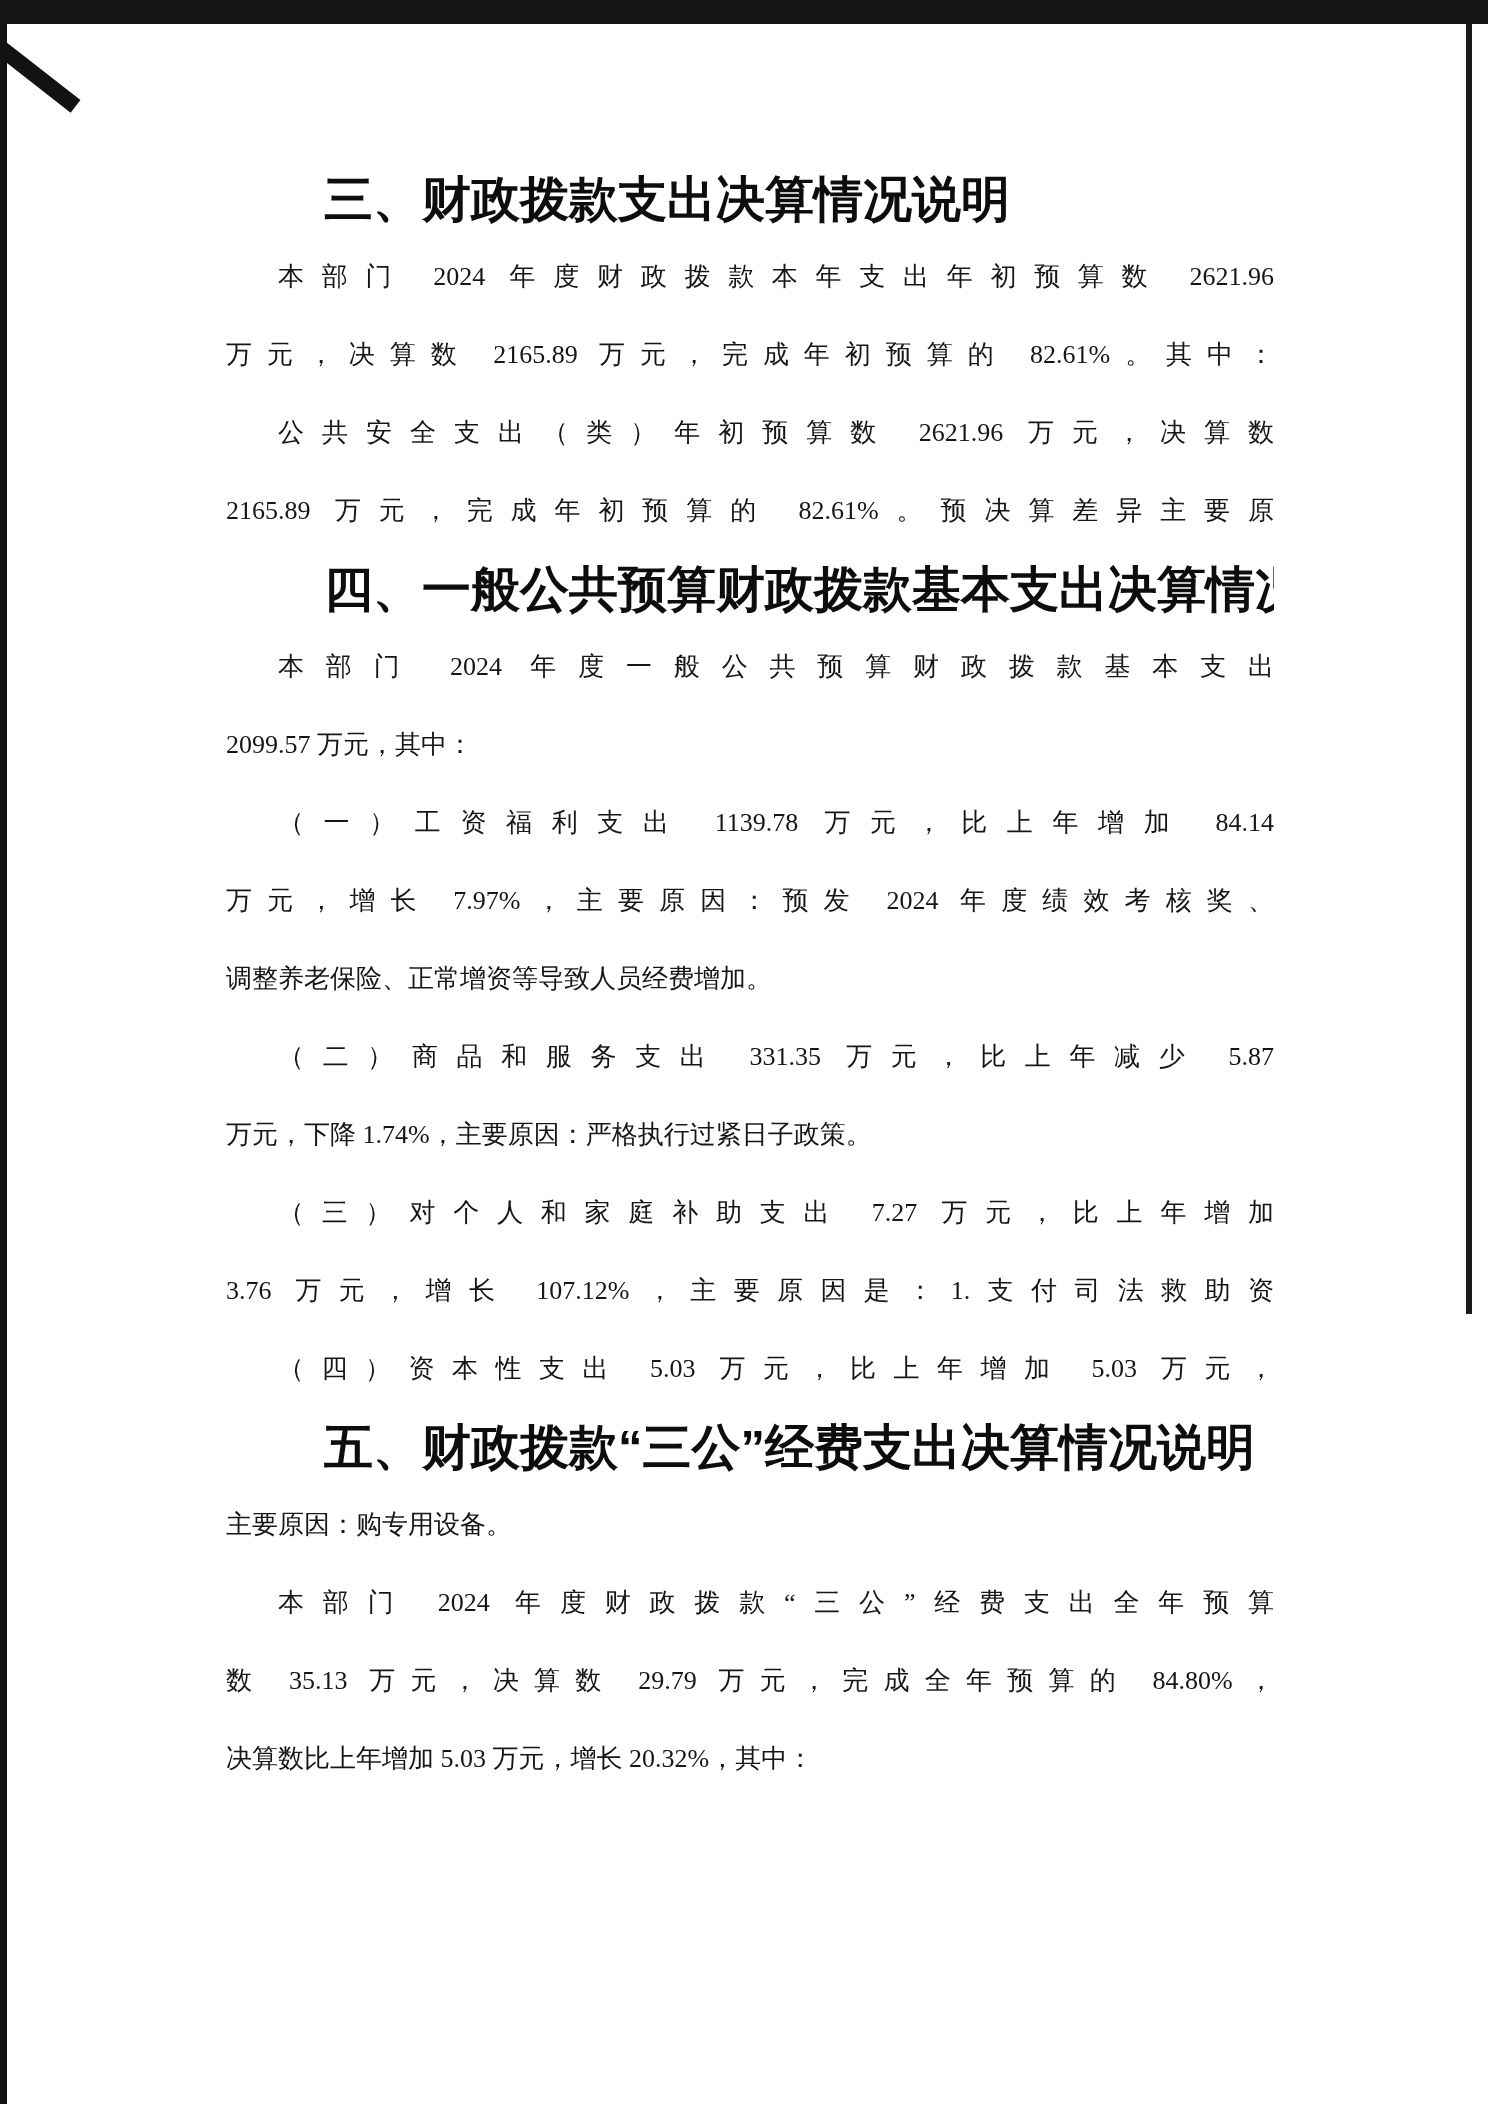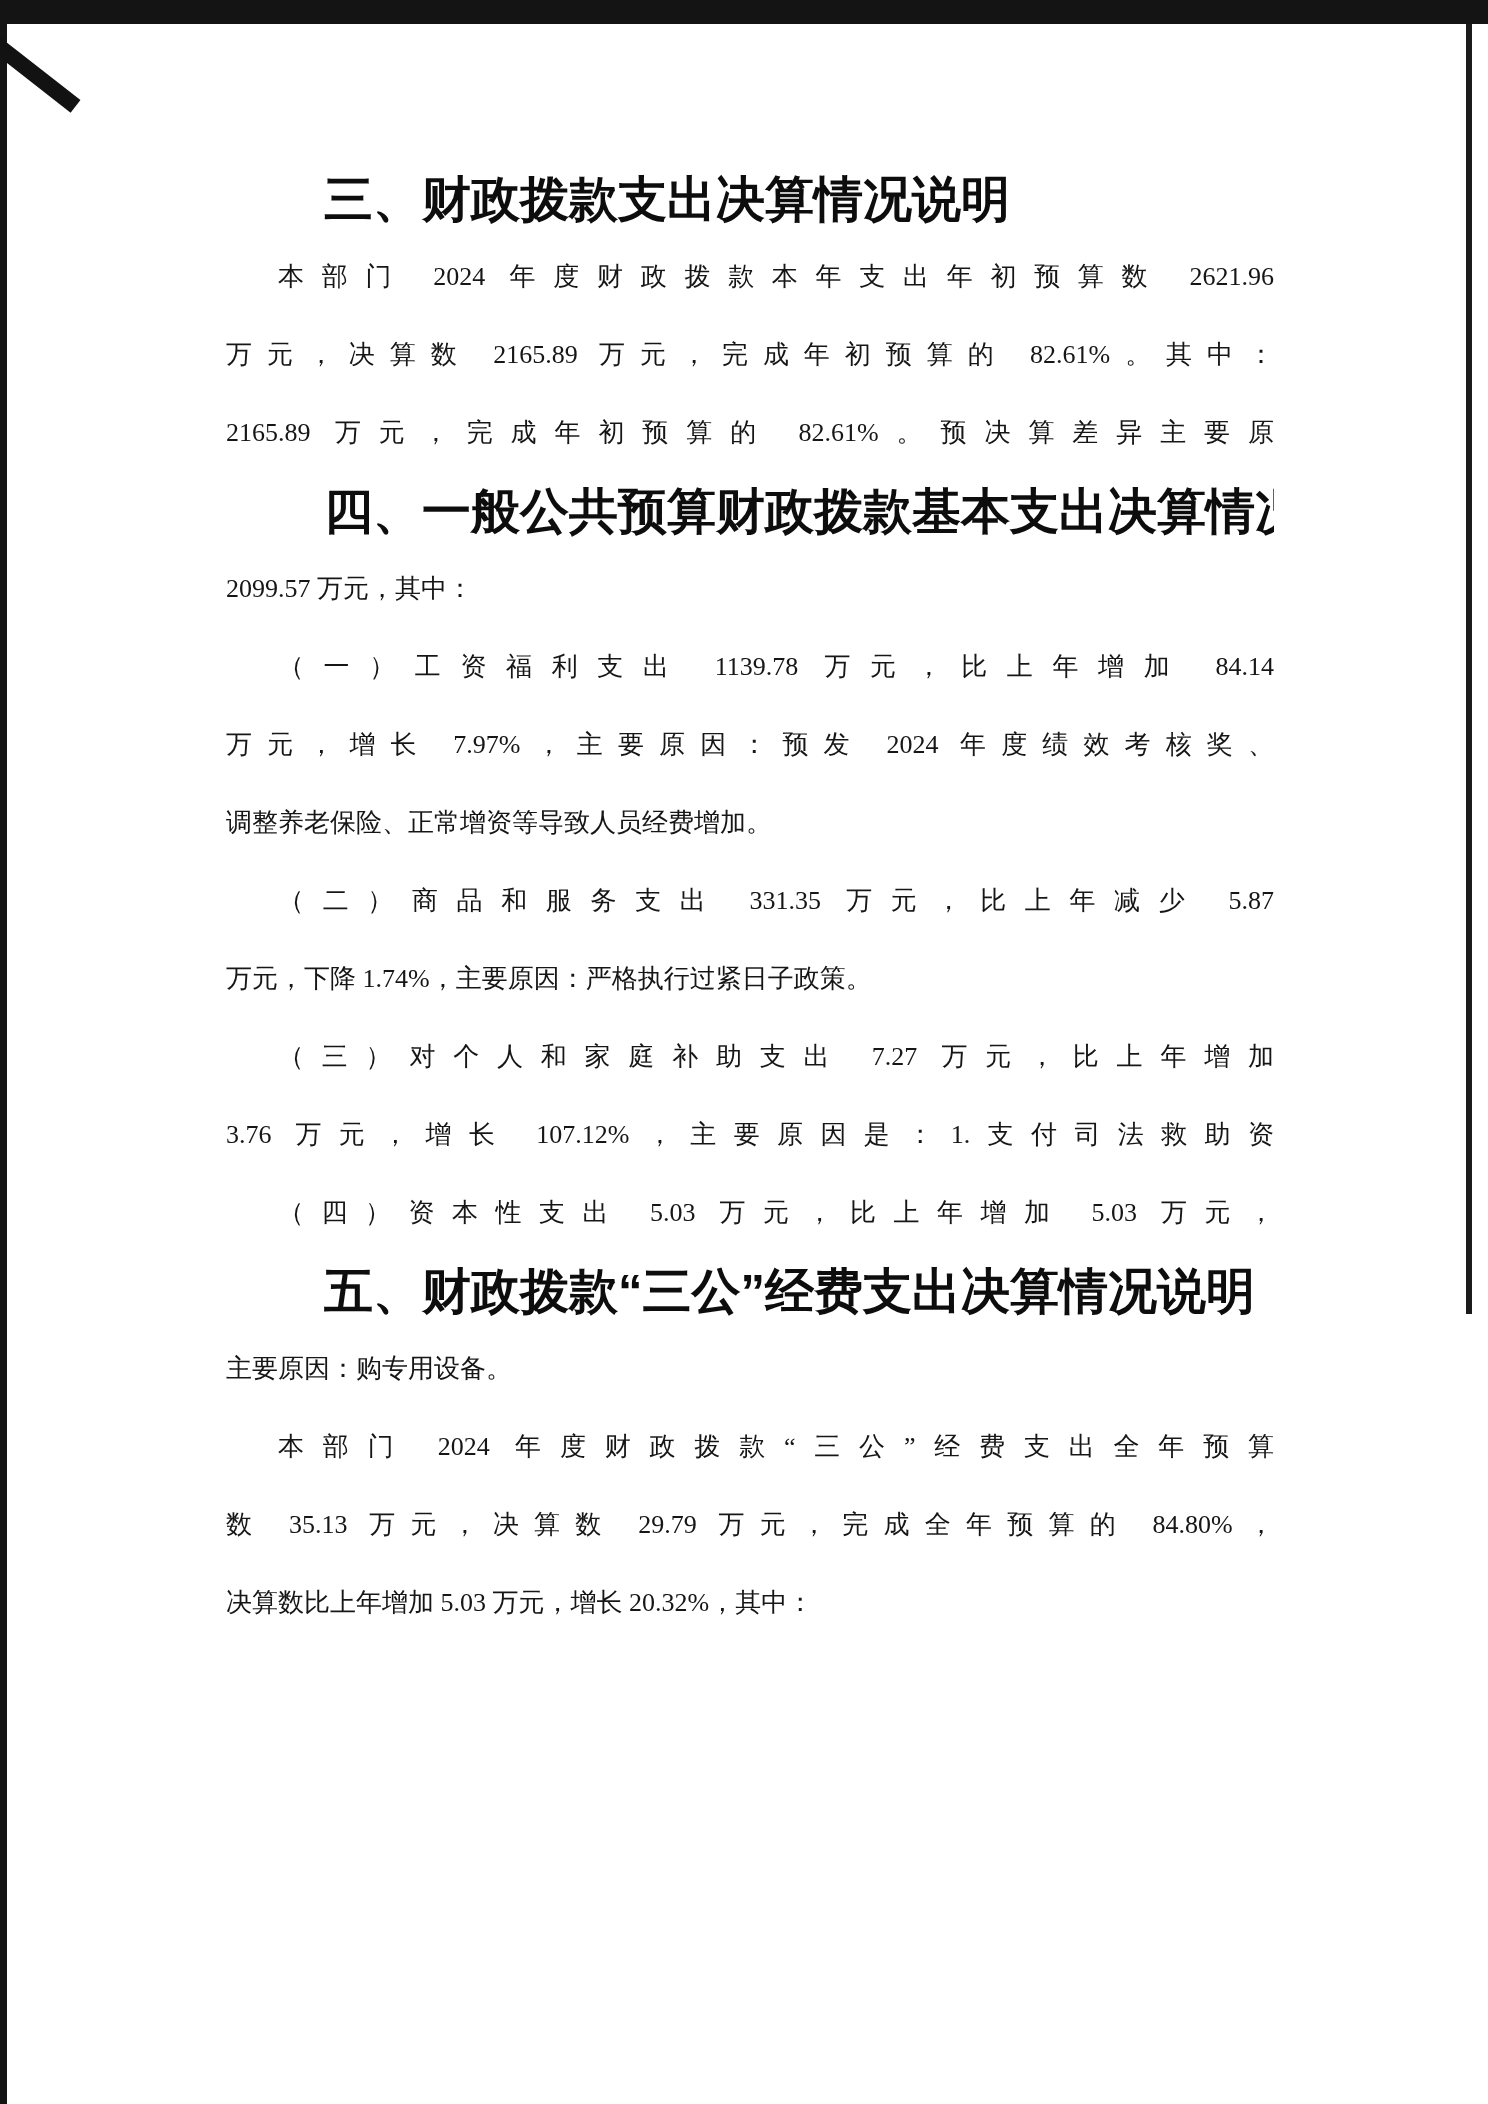--- a/index.html
+++ b/index.html
@@ -72,22 +72,24 @@
 
 <div class="page">
   <div class="artifact-top-bar"></div>
   <div class="artifact-left-strip"></div>
   <div class="artifact-diagonal"></div>
   <div class="artifact-right-line"></div>
   <main class="text-block">
       <div class="line heading indent">三、财政拨款支出决算情况说明</div>
       <div class="line body indent fill">本部门 2024 年度财政拨款本年支出年初预算数 2621.96</div>
       <div class="line body fill">万元，决算数 2165.89 万元，完成年初预算的 82.61%。其中：</div>
+      <div class="line body indent fill">公共安全支出（类）年初预算数 2621.96 万元，决算数</div>
       <div class="line body fill">2165.89 万元，完成年初预算的 82.61%。预决算差异主要原</div>
       <div class="line heading indent">四、一般公共预算财政拨款基本支出决算情况说明</div>
+      <div class="line body indent fill">本部门 2024 年度一般公共预算财政拨款基本支出</div>
       <div class="line body">2099.57 万元，其中：</div>
       <div class="line body indent fill">（一）工资福利支出 1139.78 万元，比上年增加 84.14</div>
       <div class="line body fill">万元，增长 7.97%，主要原因：预发 2024 年度绩效考核奖、</div>
       <div class="line body">调整养老保险、正常增资等导致人员经费增加。</div>
       <div class="line body indent fill">（二）商品和服务支出 331.35 万元，比上年减少 5.87</div>
       <div class="line body">万元，下降 1.74%，主要原因：严格执行过紧日子政策。</div>
       <div class="line body indent fill">（三）对个人和家庭补助支出 7.27 万元，比上年增加</div>
       <div class="line body fill">3.76 万元，增长 107.12%，主要原因是：1.支付司法救助资</div>
       <div class="line body indent fill">（四）资本性支出 5.03 万元，比上年增加 5.03 万元，</div>
       <div class="line heading indent">五、财政拨款“三公”经费支出决算情况说明</div>

